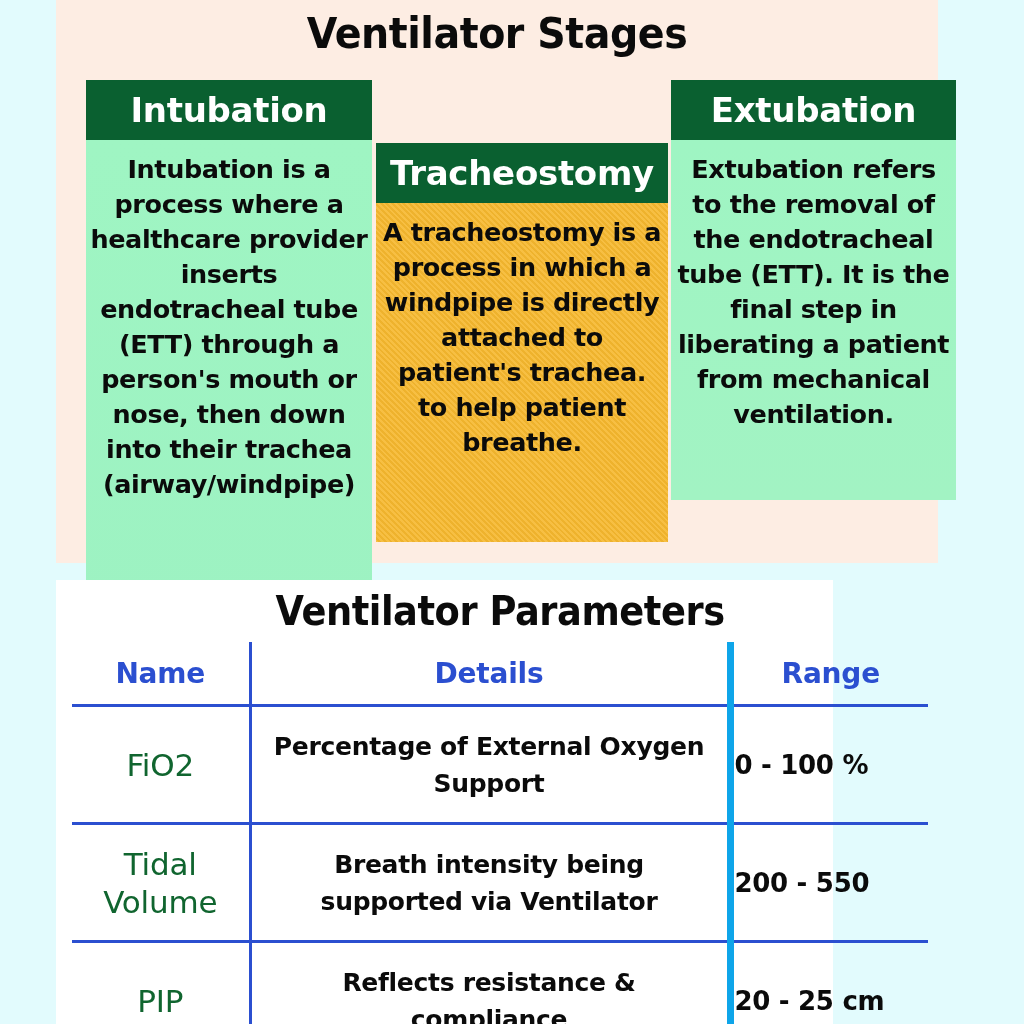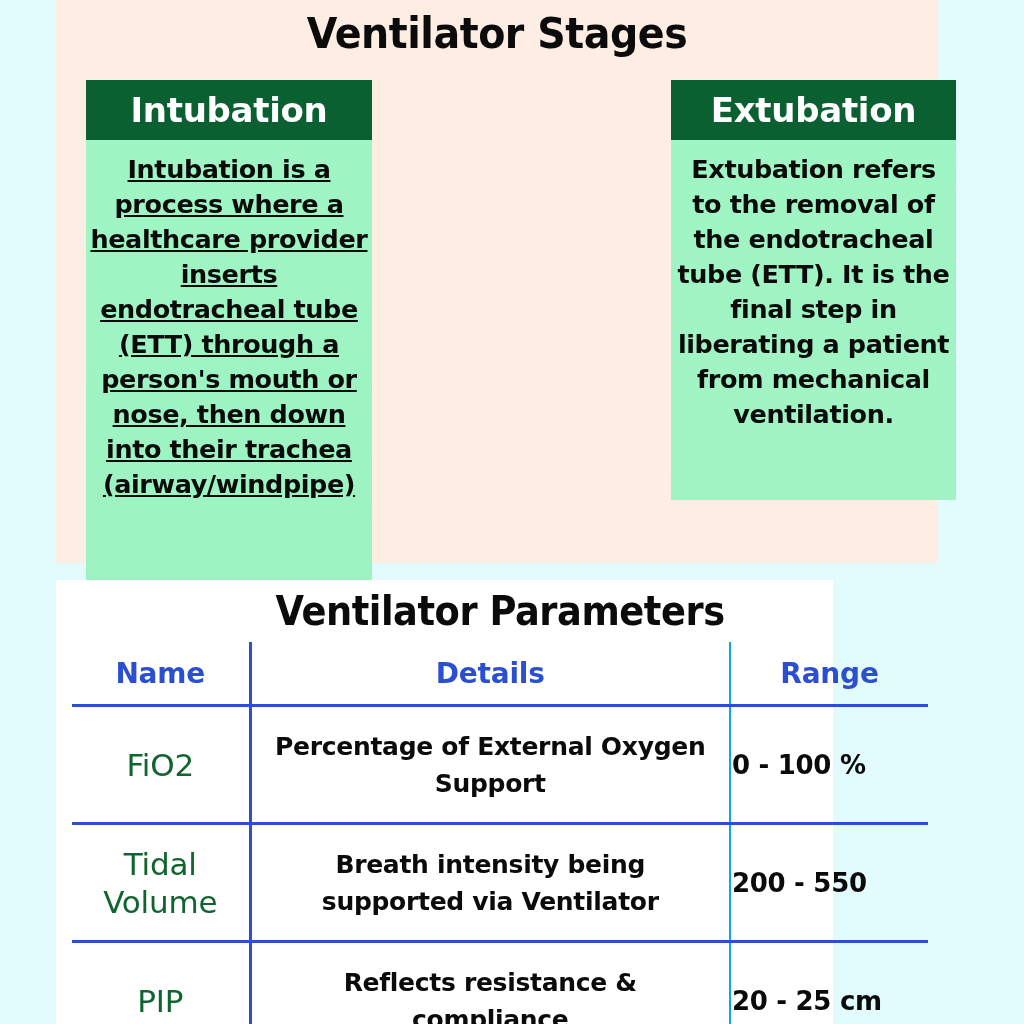--- a/index.html
+++ b/index.html
@@ -68,21 +68,20 @@
     padding: 12px 4px 6px 4px;
     width: 100%;
     letter-spacing: -0.4px;
   }
 
   
   #col-intubation { left: 9px; top: 80px; width: 286px; }
   #col-intubation .stage-body {
     background: linear-gradient(180deg,#9ff5c3 0%, #9df2c2 100%);
     height: 496px;
-    text-decoration: underline;
   }
 
   
   #col-tracheostomy { left: 299px; top: 143px; width: 292px; }
   #col-tracheostomy .stage-body {
     background:
       repeating-linear-gradient(45deg, rgba(255,255,255,0.10) 0 2px, rgba(0,0,0,0.03) 2px 4px),
       #f6b82e;
     height: 339px;
   }
@@ -134,21 +133,21 @@
     font-family: "DejaVu Sans", sans-serif;
     font-weight: bold;
     color: #2b4fd0;
     font-size: 28px;
     height: 60px;
     vertical-align: middle;
     border-bottom: 3px solid #2b4fd0;
     letter-spacing: -0.2px;
   }
   #params-table th.c-detail-h,
-  #params-table td.cell-detail { border-left: 3px solid #2b4fd0; border-right: 2px solid #0ea5e9; margin-left: 20px; }
+  #params-table td.cell-detail { border-left: 3px solid #2b4fd0; border-right: 7px solid #0ea5e9; margin-left: 20px; }
 
   #params-table td {
     vertical-align: middle;
     height: 113px;
     font-family: "DejaVu Sans", sans-serif;
   }
   #params-table tbody tr + tr td { border-top: 3px solid #2b4fd0; }
 
   .cell-name {
     text-align: center;
@@ -180,20 +179,24 @@
 
 <div id="stages-card">
 
   <div id="stages-title">Ventilator Stages</div>
 
   <div class="stage-col" id="col-intubation">
     <div class="stage-head">Intubation</div>
     <div class="stage-body">Intubation is a process where a healthcare provider inserts endotracheal tube (ETT) through a person's mouth or nose, then down into their trachea (airway/windpipe)</div>
   </div>
 
+  <div class="stage-col" id="col-tracheostomy">
+    <div class="stage-head">Tracheostomy</div>
+    <div class="stage-body">A tracheostomy is a process in which a windpipe is directly attached to patient's trachea. to help patient breathe.</div>
+  </div>
 
   <div class="stage-col" id="col-extubation">
     <div class="stage-head">Extubation</div>
     <div class="stage-body">Extubation refers to the removal of the endotracheal tube (ETT). It is the final step in liberating a patient from mechanical ventilation.</div>
   </div>
 
 </div>
 
 <div id="params-card">
 

